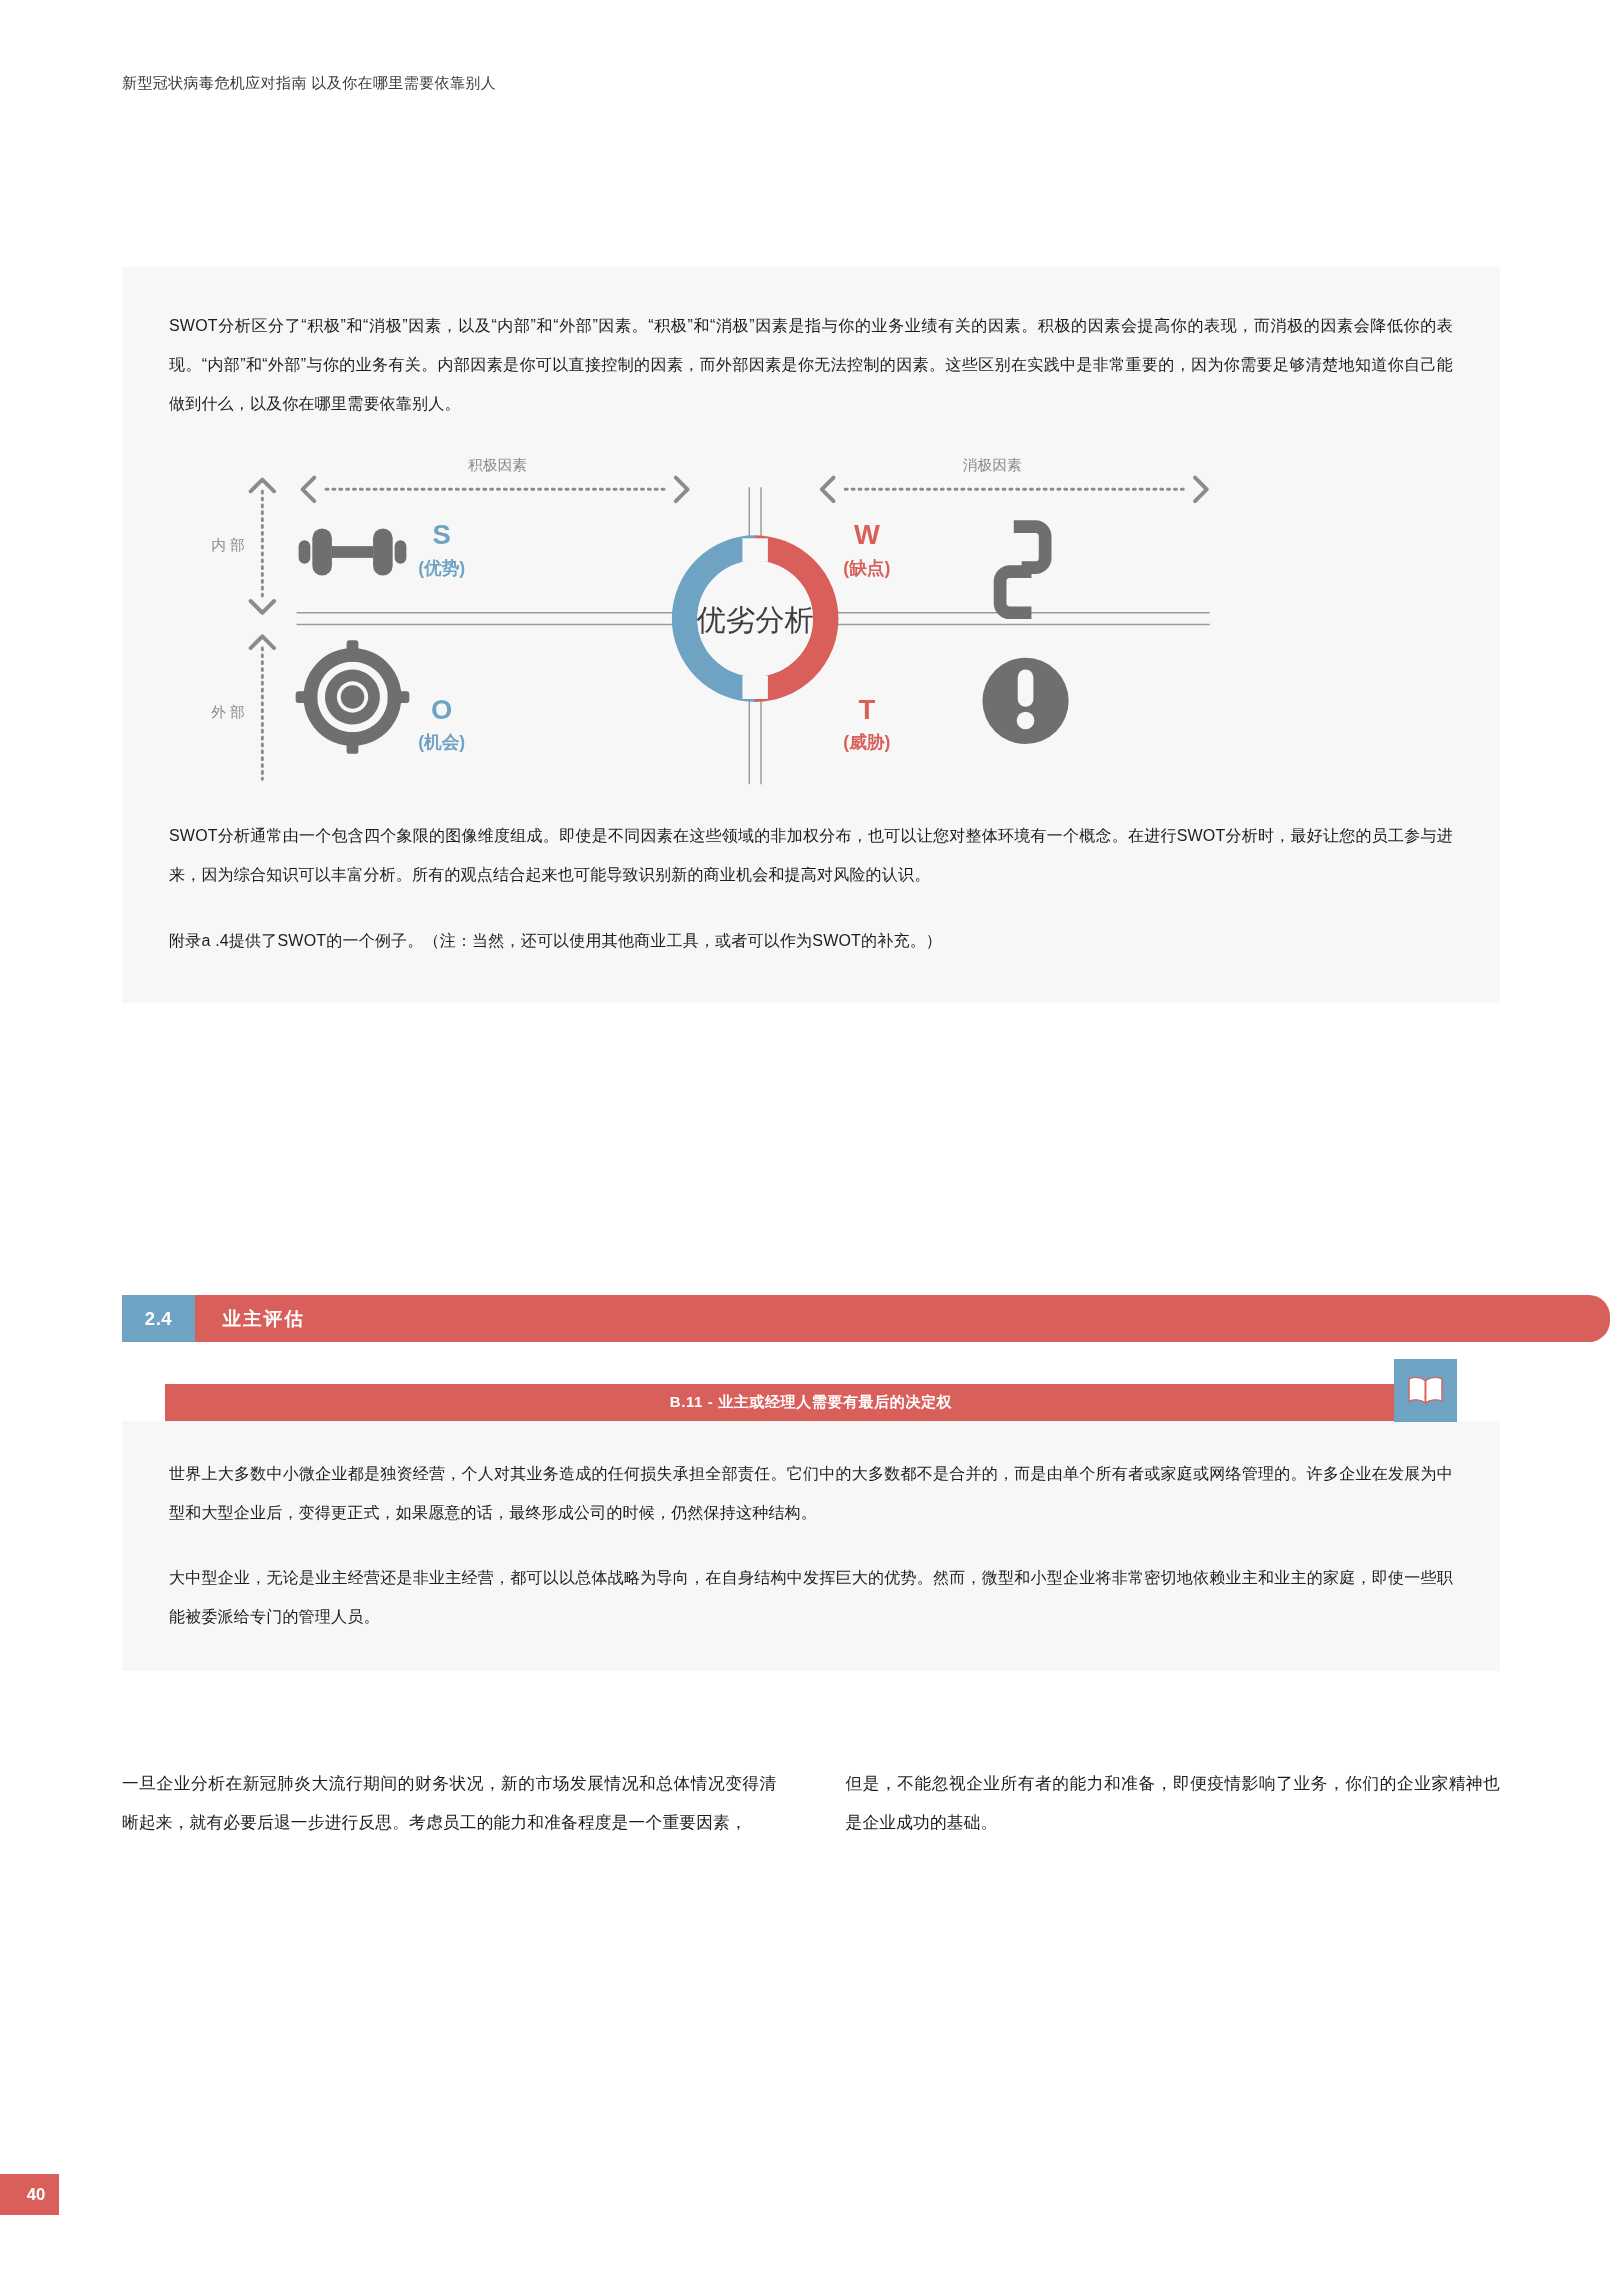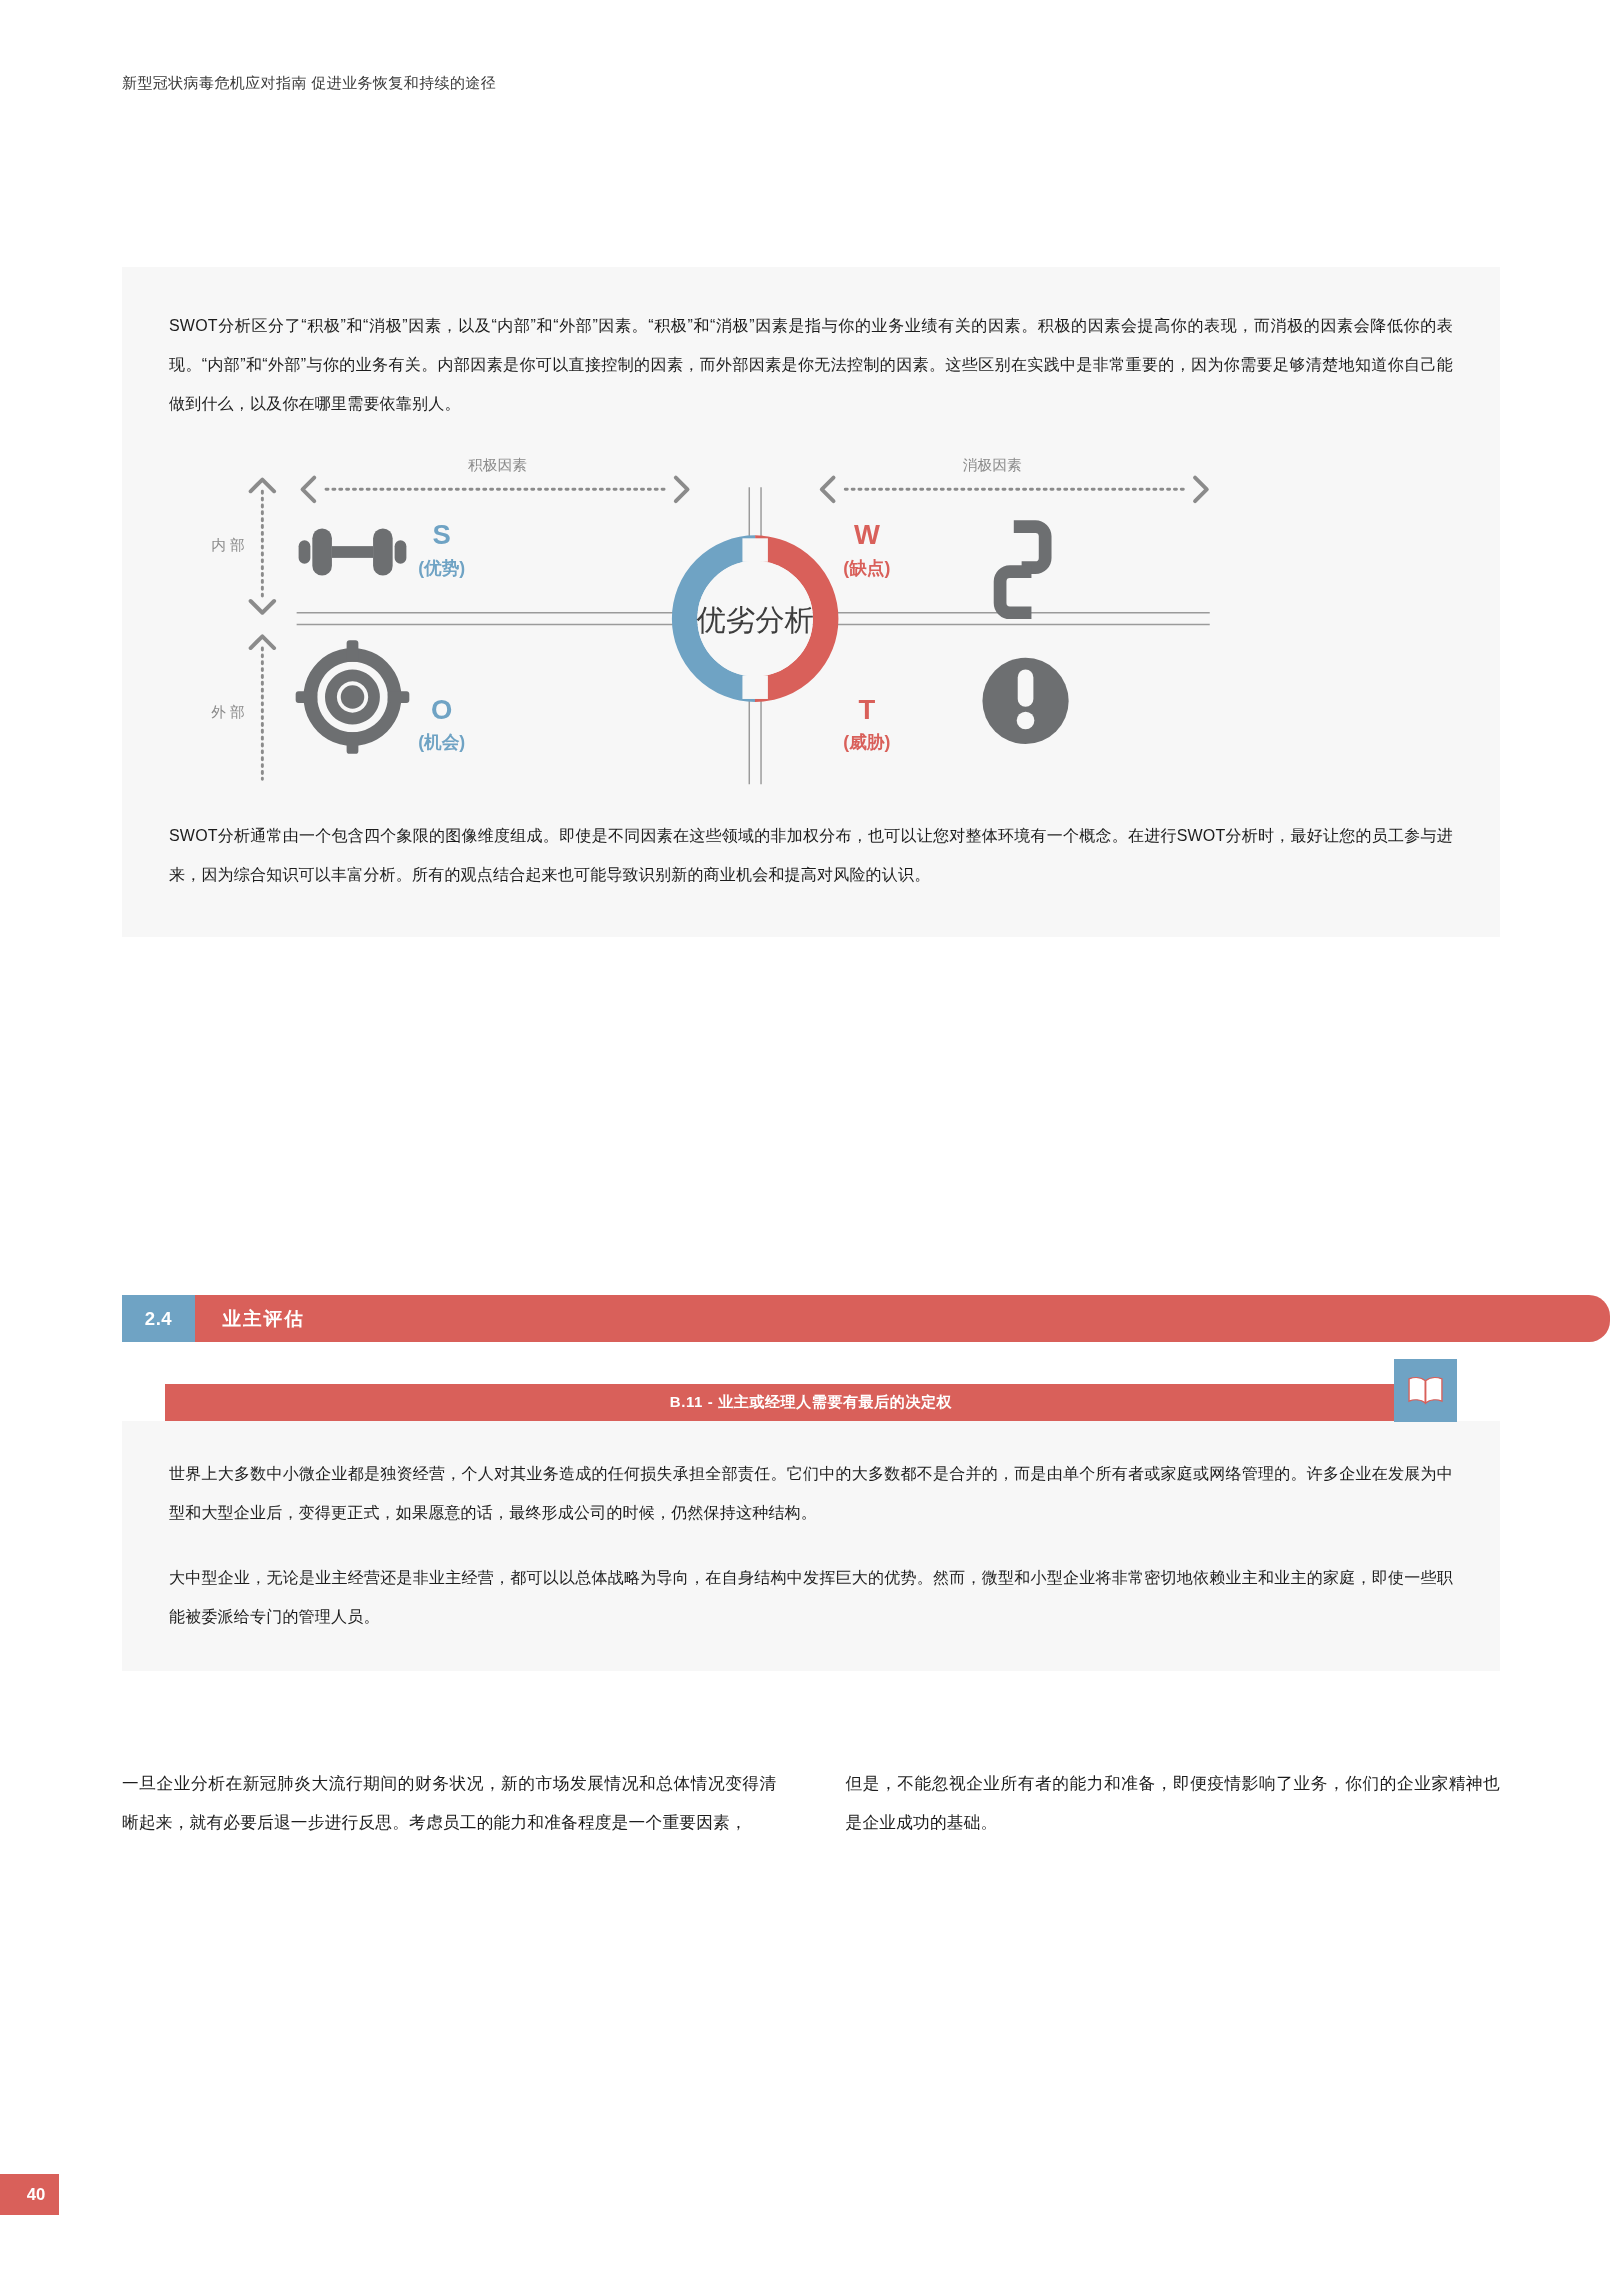--- a/index.html
+++ b/index.html
@@ -170,21 +170,21 @@
   .quad-letter-r   { fill: #d9605a; font-size: 28px; font-weight: bold; }
   .quad-cn-s       { fill: #6fa3c4; font-size: 18px; font-weight: bold; }
   .quad-cn-r       { fill: #d9605a; font-size: 18px; font-weight: bold; }
   .center-text     { fill: #3d3d3d; font-size: 30px; }
 </style>
 </head>
 <body>
 
 <div class="page">
 
-  <div class="running-header">新型冠状病毒危机应对指南  促进业务恢复和持续的途径</div>
+  <div class="running-header">新型冠状病毒危机应对指南  以及你在哪里需要依靠别人</div>
 
   <div class="panel-body">
 
     <div class="para">SWOT分析区分了“积极”和“消极”因素，以及“内部”和“外部”因素。“积极”和“消极”因素是指与你的业务业绩有关的因素。积极的因素会提高你的表现，而消极的因素会降低你的表现。“内部”和“外部”与你的业务有关。内部因素是你可以直接控制的因素，而外部因素是你无法控制的因素。这些区别在实践中是非常重要的，因为你需要足够清楚地知道你自己能做到什么，以及你在哪里需要依靠别人。</div>
 
     <div class="swot-wrap">
       <svg class="swot-svg" width="1284" height="338" viewBox="0 0 1310 345" xmlns="http://www.w3.org/2000/svg">
 
         <text class="axis-label" x="335" y="14" text-anchor="middle">积极因素</text>
         <text class="axis-label" x="840" y="14" text-anchor="middle">消极因素</text>
@@ -268,20 +268,21 @@
         <g>
           <circle cx="874" cy="250" r="44" fill="#6d6f71"></circle>
           <rect x="866" y="218" width="16" height="38" rx="8" fill="#f7f7f7"></rect>
           <circle cx="874" cy="270" r="9" fill="#f7f7f7"></circle>
         </g>
       </svg>
     </div>
 
     <div class="para">SWOT分析通常由一个包含四个象限的图像维度组成。即使是不同因素在这些领域的非加权分布，也可以让您对整体环境有一个概念。在进行SWOT分析时，最好让您的员工参与进来，因为综合知识可以丰富分析。所有的观点结合起来也可能导致识别新的商业机会和提高对风险的认识。</div>
 
+    <div class="para">附录a .4提供了SWOT的一个例子。（注：当然，还可以使用其他商业工具，或者可以作为SWOT的补充。）</div>
   </div>
 
   <div class="section-bar">
     <div class="section-num">2.4</div>
     <div class="section-title">业主评估</div>
   </div>
 
   <div class="box-block">
     <div class="box-banner">
       <span>B.11 - 业主或经理人需要有最后的决定权</span>

